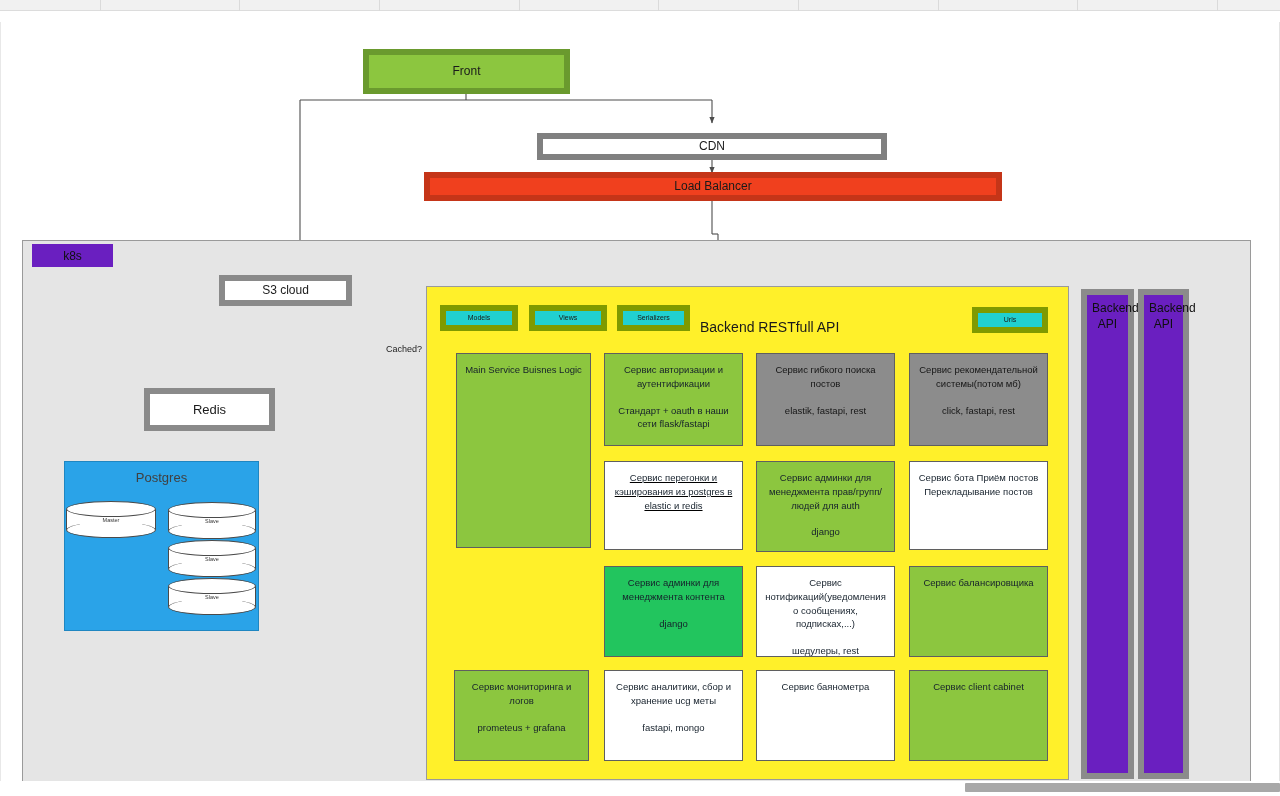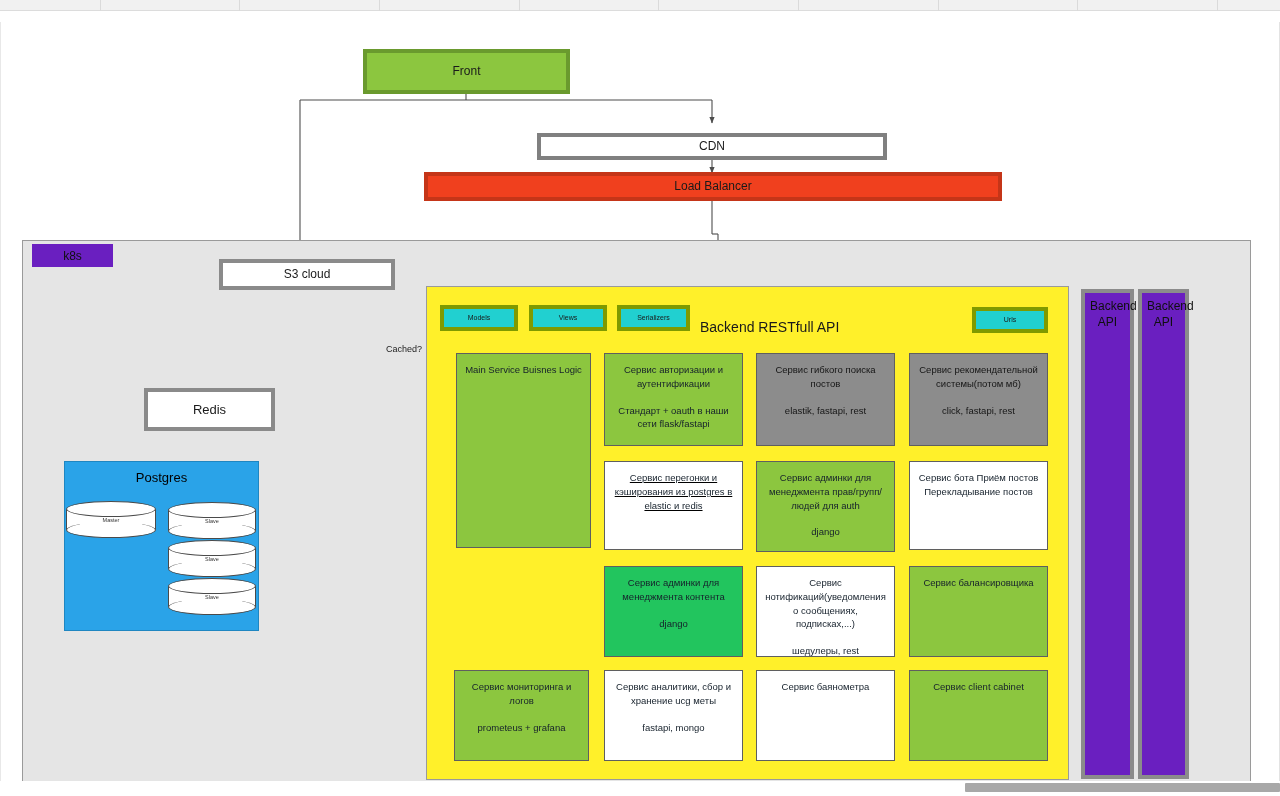--- a/index.html
+++ b/index.html
@@ -19,21 +19,21 @@
   .ruler .tick {
     position:absolute; top:0; width:1px; height:11px; background:#dadada;
   }
 
   
   .canvas { position:absolute; left:0; top:11px; width:1280px; height:770px; background:#fff; }
 
   
   .node {
     position:absolute;
-    border:4px solid #a16207;
+    border:6px solid #a16207;
     display:flex; align-items:center; justify-content:center;
     text-align:center;
     color:#1a1a1a;
     font-size:12px;
     line-height:1.35;
     padding:3px 5px;
   }
   .node .txt { width:100%; }
 
   .n-front   { background:#8CC63F; border-color:#6a9a2e; }
@@ -64,21 +64,21 @@
   }
   .api-title {
     position:absolute; font-size:14px; color:#1a1a1a;text-align:center;
   }
 
   
   .pg-panel {
     position:absolute; background:#2AA3E8; border:1px solid #1f86c1;
   }
   .pg-title {
-    position:absolute; width:100%; text-align:center; font-size:13px; color:#000000; top:8px;
+    position:absolute; width:100%; text-align:center; font-size:13px; color:#404040; top:8px;
   }
   
   .cyl { position:absolute; }
   .cyl .body {
     position:absolute; left:0; top:8px; width:100%; height:calc(100% - 16px);
     background:#ffffff; border-left:1px solid #4a4a4a; border-right:1px solid #4a4a4a;
   }
   .cyl .top, .cyl .bot {
     position:absolute; left:0; width:100%; height:16px;
     background:#ffffff; border:1px solid #4a4a4a; border-radius:50%;
@@ -195,21 +195,21 @@
     <div class="node n-lb" style="left:424px; top:161px; width:578px; height:29px;">
       <span class="txt">Load Balancer</span>
     </div>
 
     <div class="k8s-box" style="left:22px; top:229px; width:1229px; height:543px;"></div>
 
     <div class="k8s-tag" style="left:32px; top:233px; width:81px; height:23px;">
       <span>k8s</span>
     </div>
 
-    <div class="node n-white" style="left:219px; top:248px; width:176px; height:31px;align-items:center;">
+    <div class="node n-white" style="left:219px; top:264px; width:133px; height:31px;align-items:center;">
       <span class="txt">S3 cloud</span>
     </div>
 
     <div class="wlabel" style="left:386px; top:333px;">
       <span>Cached?</span>
     </div>
 
     <div class="node n-white" style="left:144px; top:377px; width:131px; height:43px; font-size:13px;">
       <span class="txt">Redis</span>
     </div>

